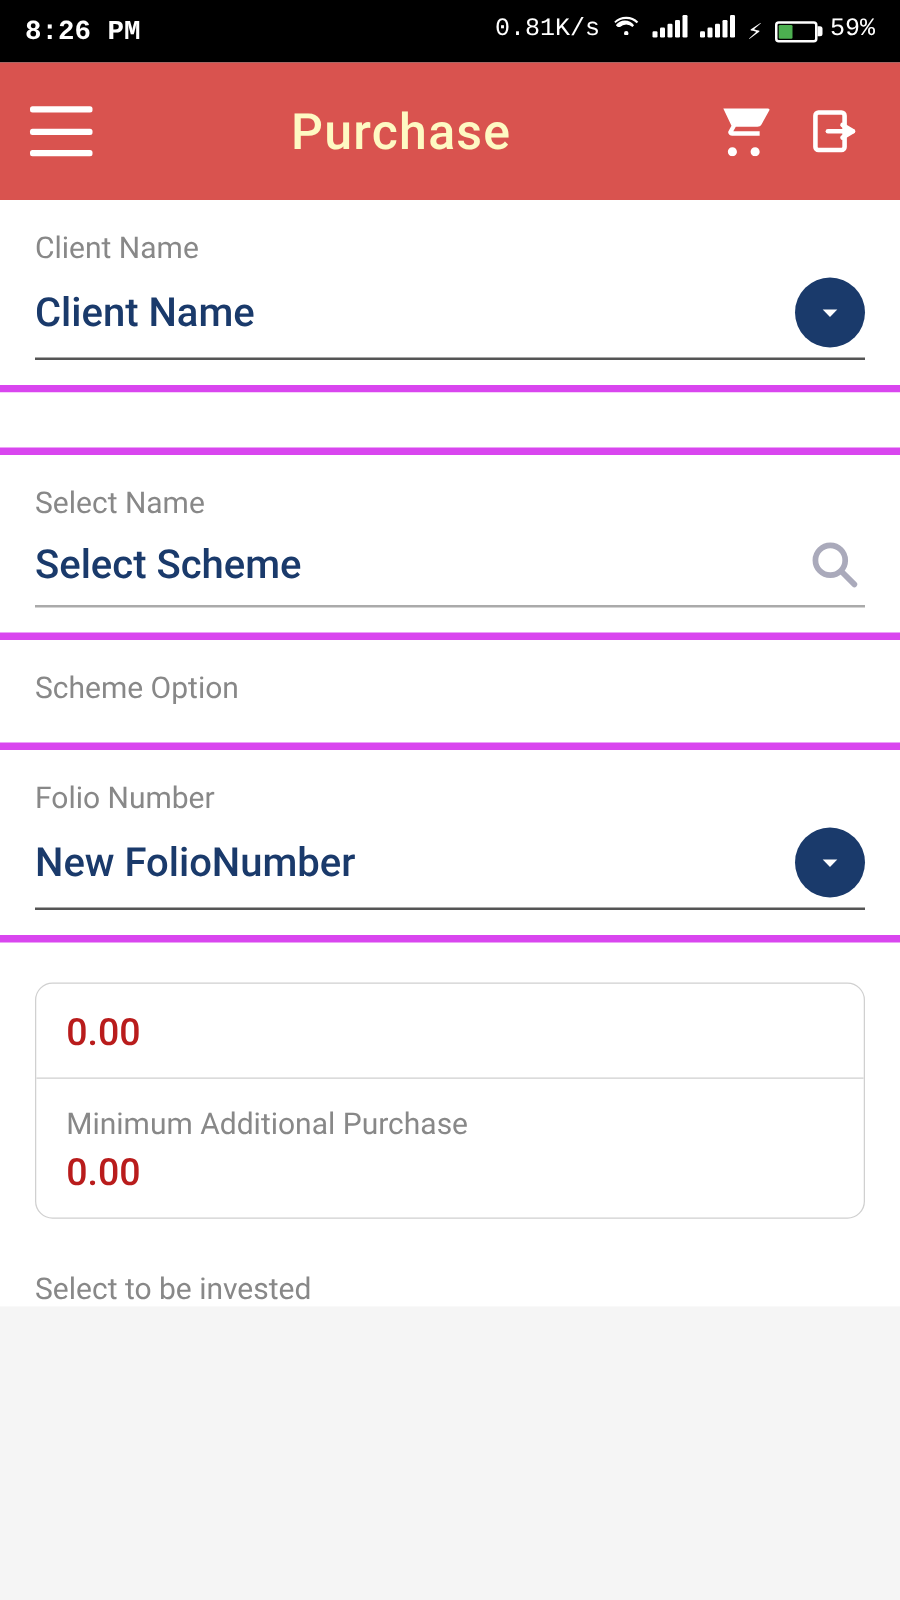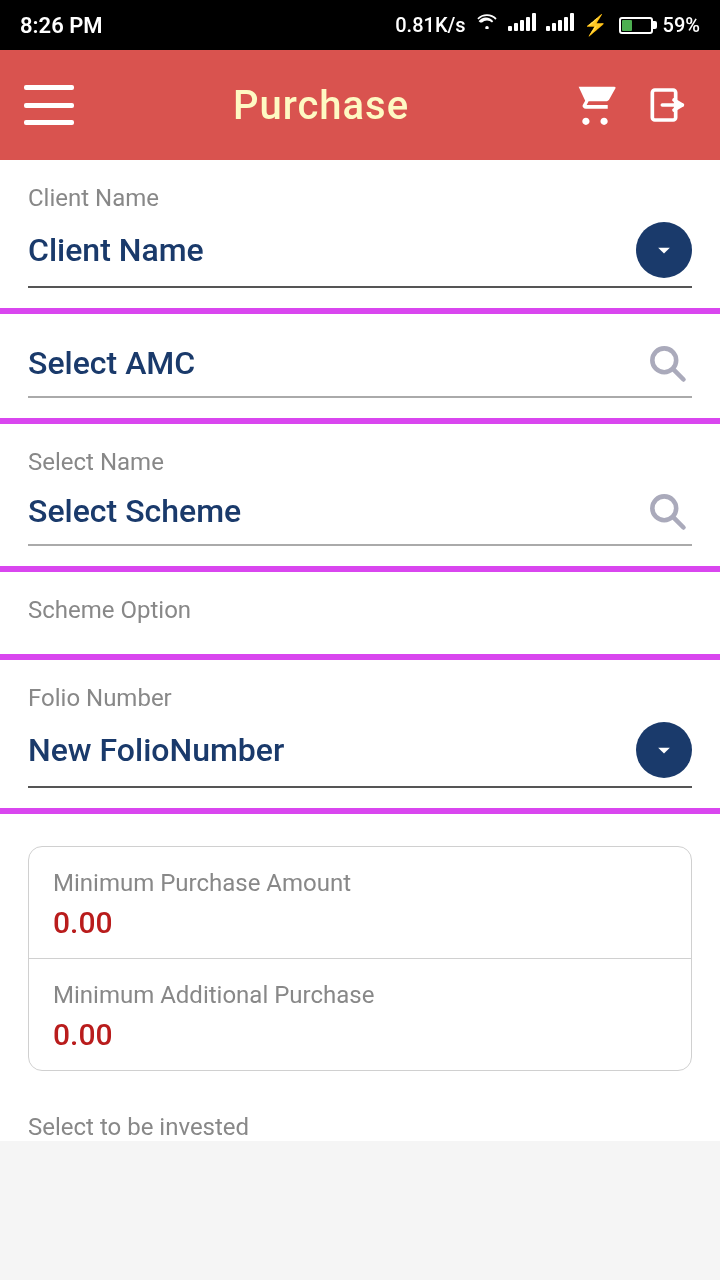--- a/index.html
+++ b/index.html
@@ -18,20 +18,21 @@
       width: 100%;
       height: 50px;
       background: #000;
       display: flex;
       align-items: center;
       justify-content: space-between;
       padding: 0 20px;
       color: #fff;
       font-size: 22px;
       font-weight: 500;
+      font-family: Liberation Mono, monospace;
     }
     .status-bar-left { font-weight: 600; }
     .status-bar-right {
       display: flex;
       gap: 10px;
       font-size: 20px;
     }
     .signal-bars {
       display: flex;
       align-items: flex-end;
@@ -292,29 +293,20 @@
       <span class="field-value">Client Name</span>
       <div class="dropdown-btn">
         <svg viewBox="0 0 24 24">
           <path d="M7 10l5 5 5-5z"></path>
         </svg>
       </div>
     </div>
   </div>
 
   <div class="field-group">
-    <div class="field-search-row">
-      <span class="field-value">Select AMC</span>
-      <div class="search-icon-btn">
-        <svg width="44" height="44" viewBox="0 0 24 24" fill="none" stroke="#aab" stroke-width="2.5" stroke-linecap="round">
-          <circle cx="10.5" cy="10.5" r="6.5"></circle>
-          <line x1="15.5" y1="15.5" x2="21" y2="21"></line>
-        </svg>
-      </div>
-    </div>
   </div>
 
   <div class="field-group">
     <div class="field-label">Select Name</div>
     <div class="field-search-row">
       <span class="field-value">Select Scheme</span>
       <div class="search-icon-btn">
         <svg width="44" height="44" viewBox="0 0 24 24" fill="none" stroke="#aab" stroke-width="2.5" stroke-linecap="round">
           <circle cx="10.5" cy="10.5" r="6.5"></circle>
           <line x1="15.5" y1="15.5" x2="21" y2="21"></line>
@@ -334,21 +326,20 @@
       <div class="dropdown-btn">
         <svg viewBox="0 0 24 24">
           <path d="M7 10l5 5 5-5z"></path>
         </svg>
       </div>
     </div>
   </div>
 
   <div class="info-card">
     <div class="info-card-row">
-      <div class="info-card-label">Minimum Purchase Amount</div>
       <div class="info-card-value">0.00</div>
     </div>
     <div class="info-card-row">
       <div class="info-card-label">Minimum Additional Purchase</div>
       <div class="info-card-value">0.00</div>
     </div>
   </div>
 
   <div class="amount-label-row">
     <div class="amount-label-text">Select to be invested</div>

